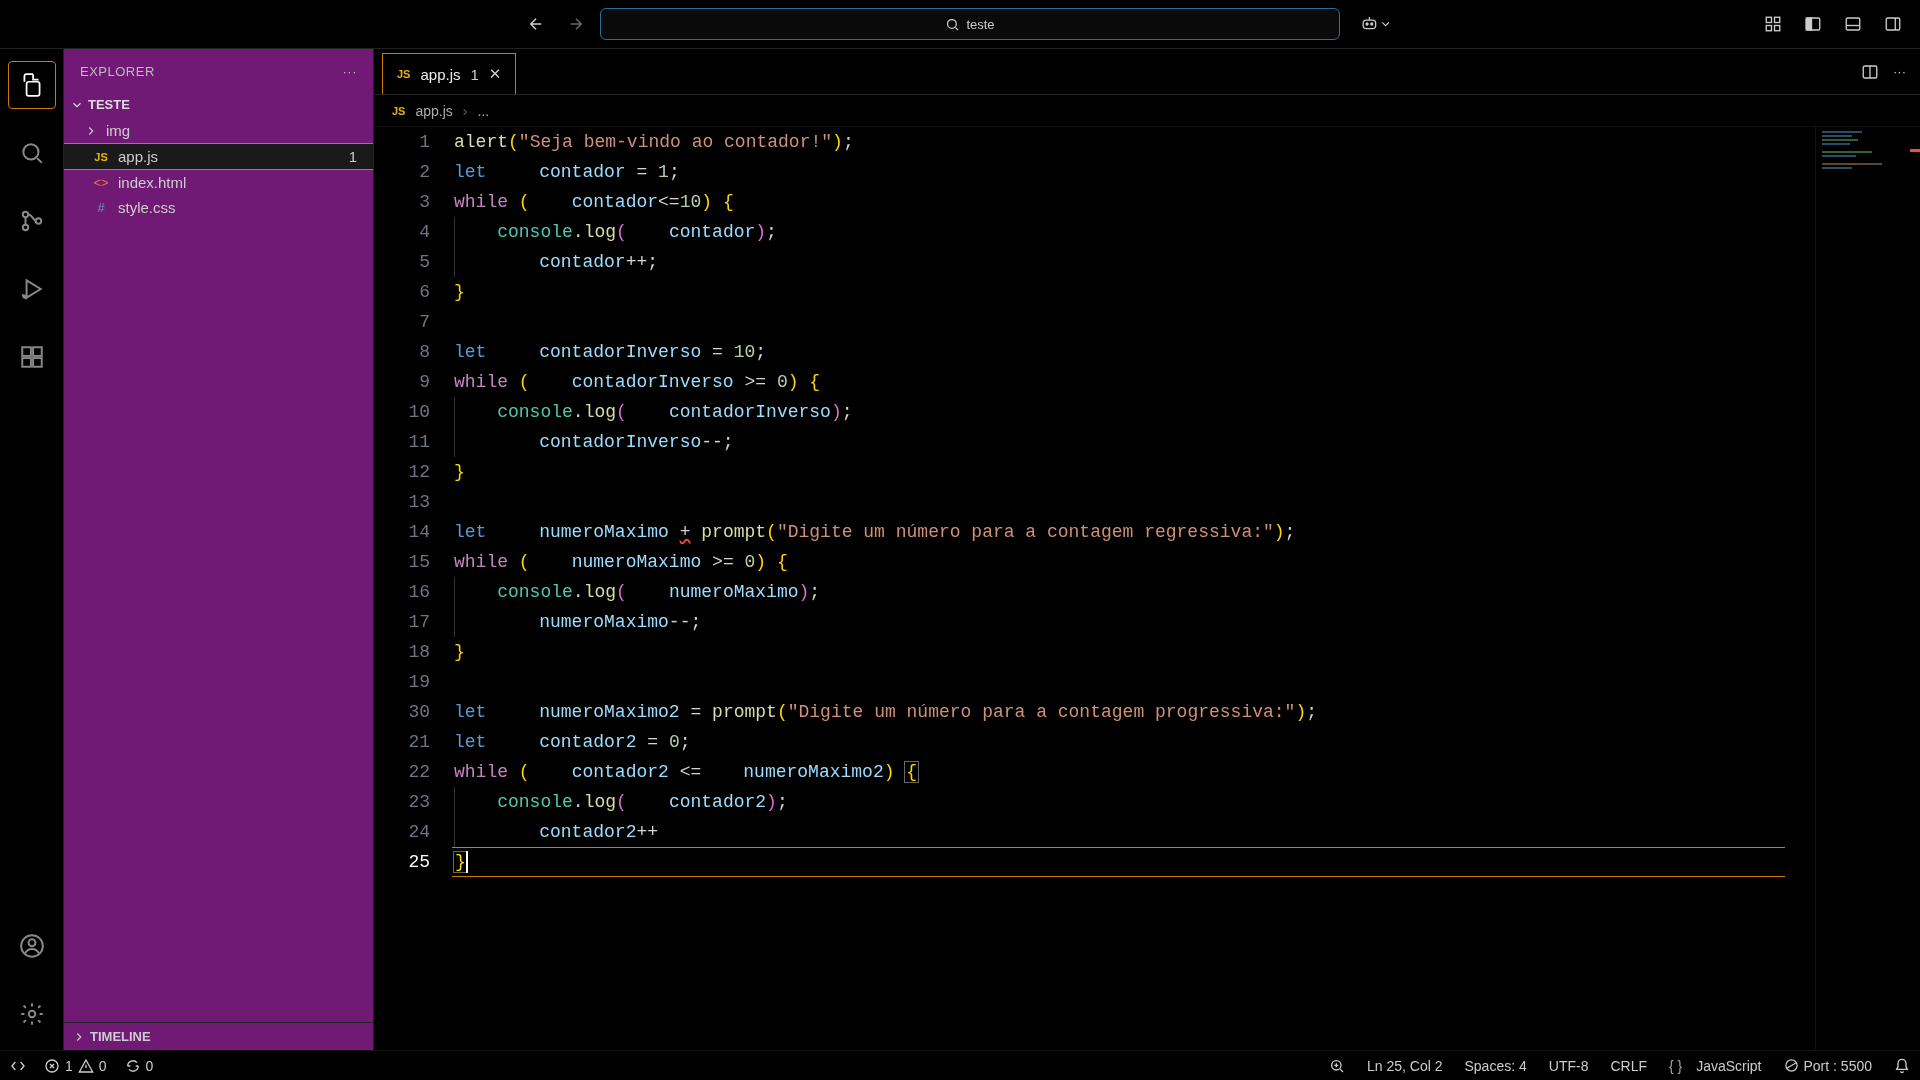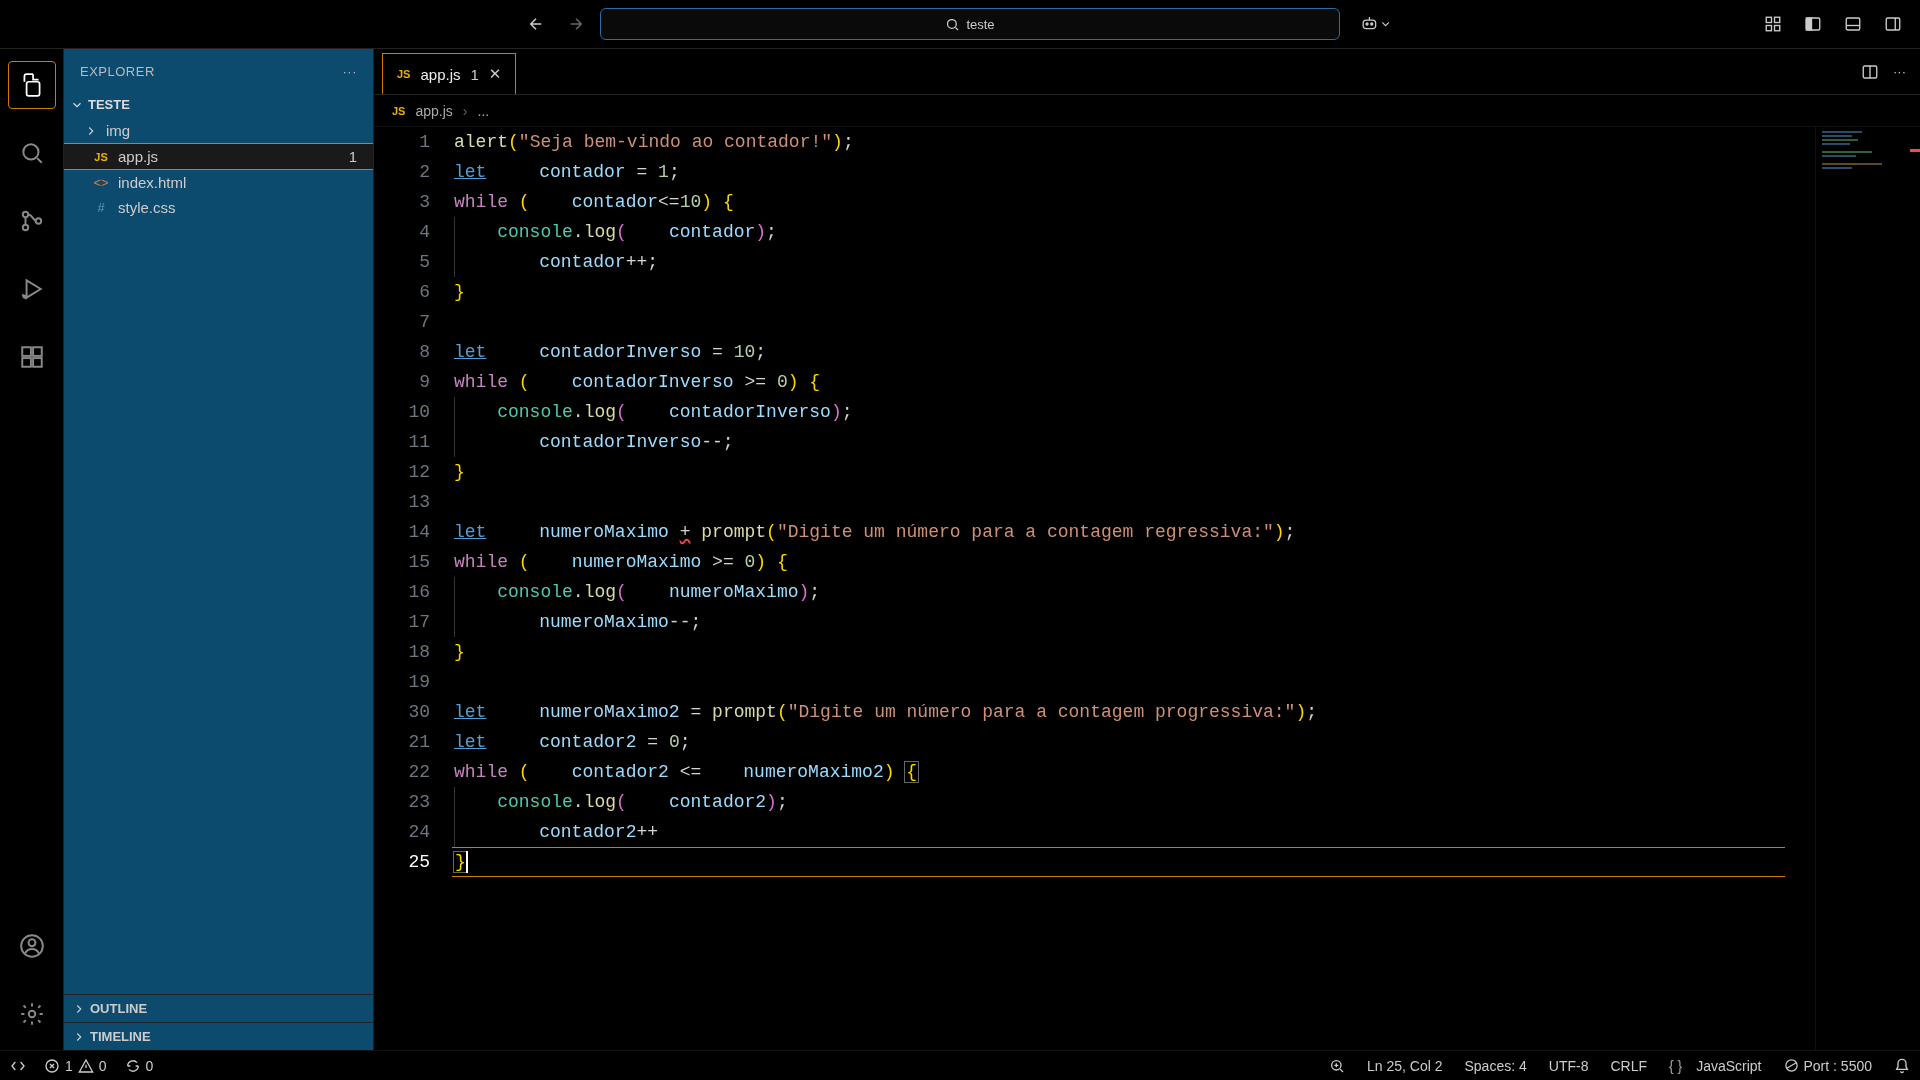--- a/index.html
+++ b/index.html
@@ -69,21 +69,21 @@
     content:"";
     position:absolute;
     inset:0;
     border:1px solid #cc7a00;
     border-radius:4px;
   }
   .activitybar .bottom { margin-top:auto; margin-bottom:12px; display:flex;flex-direction:column;gap:20px;align-items:center;}
   
   .sidebar {
     width: 310px;
-    background:#0c4a6e;
+    background:#701a75;
     border-right:1px solid #222;
     display:flex;flex-direction:column;
   }
   .sidebar-title {
     height:44px;
     display:flex;align-items:center;justify-content:space-between;
     padding:0 16px;
     color:#bbb;
     font-size:13px;
     letter-spacing:0.5px;
@@ -184,21 +184,21 @@
   }
   .indent-guide {
     position:absolute;
     left:0; top:0; bottom:0;
     border-left:1px solid #333;
   }
   
   .tk-fn   { color:#dcdcaa;text-align:center; }
   .tk-str  { color:#ce9178; }
   .tk-kw   { color:#c586c0; }
-  .tk-decl { color:#569cd6;text-decoration:underline; }
+  .tk-decl { color:#569cd6; }
   .tk-var  { color:#9cdcfe;margin-left:42px; }
   .tk-obj  { color:#4ec9b0; }
   .tk-num  { color:#b5cea8; }
   .tk-pun  { color:#d4d4d4; }
   .tk-brkt { color:#ffd700; }
   .tk-brkm { color:#da70d6; }
   .tk-bmatch {
     border:1px solid #666;
     padding:0 1px;
     margin:0 -1px;
@@ -383,26 +383,20 @@
         <div class="tree-item">
           <span class="ficon html">&lt;&gt;</span>
           <span>index.html</span>
         </div>
         <div class="tree-item">
           <span class="ficon css">#</span>
           <span>style.css</span>
         </div>
       </div>
     <div class="grow"></div>
-    <div class="collapsed-section">
-      <svg class="chev" style="transform:rotate(-90deg)" viewBox="0 0 24 24" fill="none" stroke="currentColor" stroke-width="2">
-          <path d="m6 9 6 6 6-6"></path>
-        </svg>
-      <span>OUTLINE</span>
-    </div>
     <div class="collapsed-section">
       <svg class="chev" style="transform:rotate(-90deg)" viewBox="0 0 24 24" fill="none" stroke="currentColor" stroke-width="2">
           <path d="m6 9 6 6 6-6"></path>
         </svg>
       <span>TIMELINE</span>
     </div>
   </div>
 
   <div class="editor">
     <div class="tabs">

